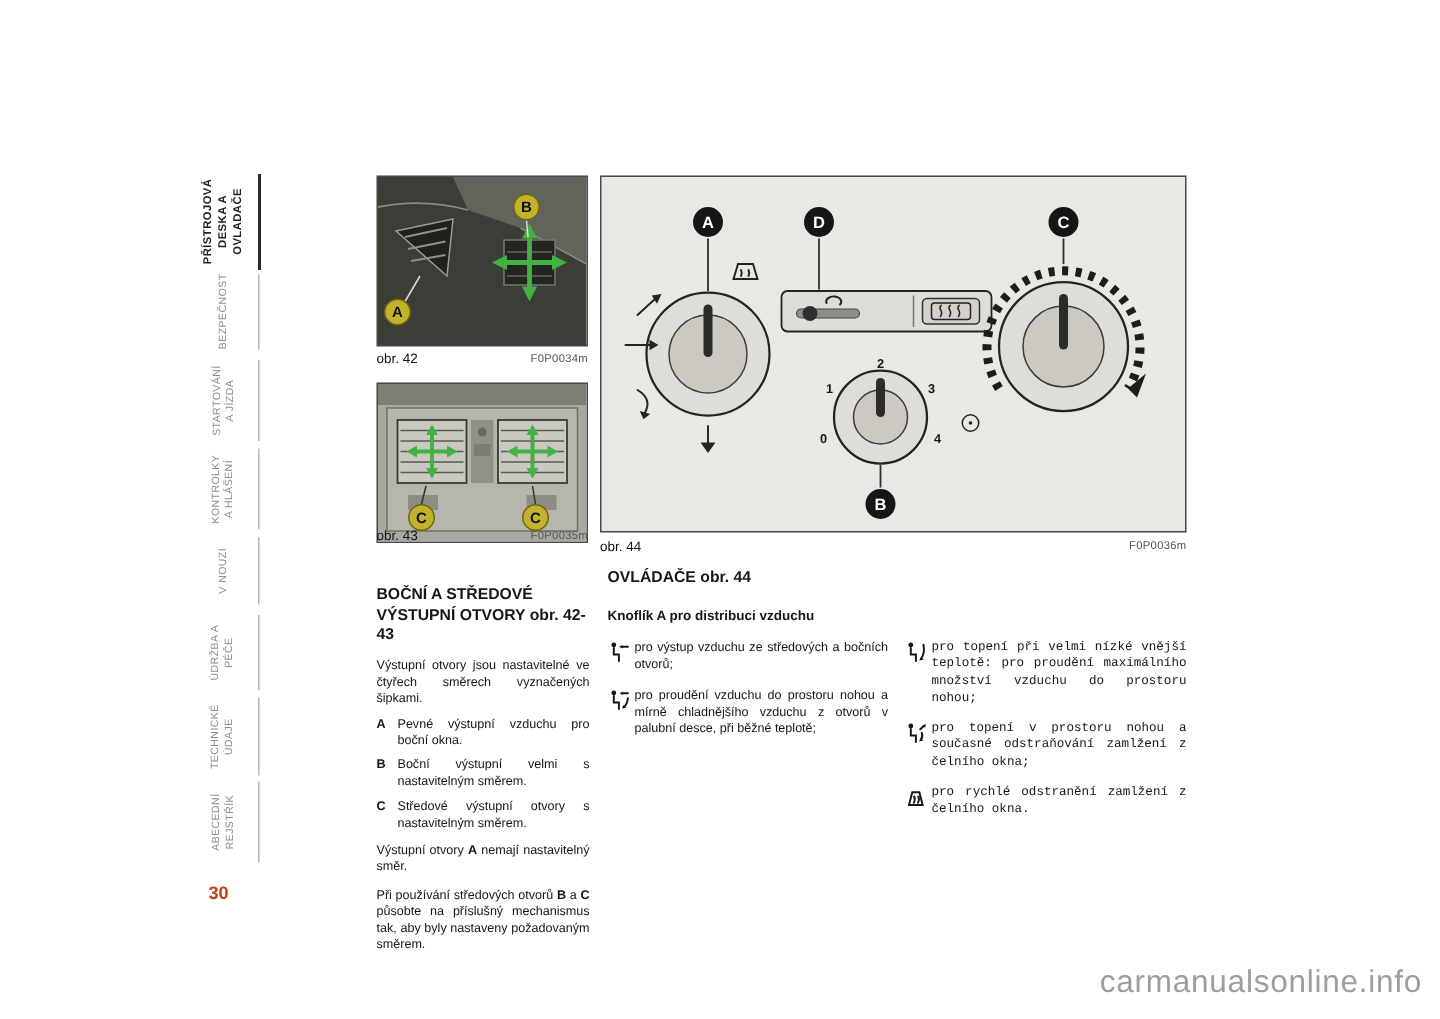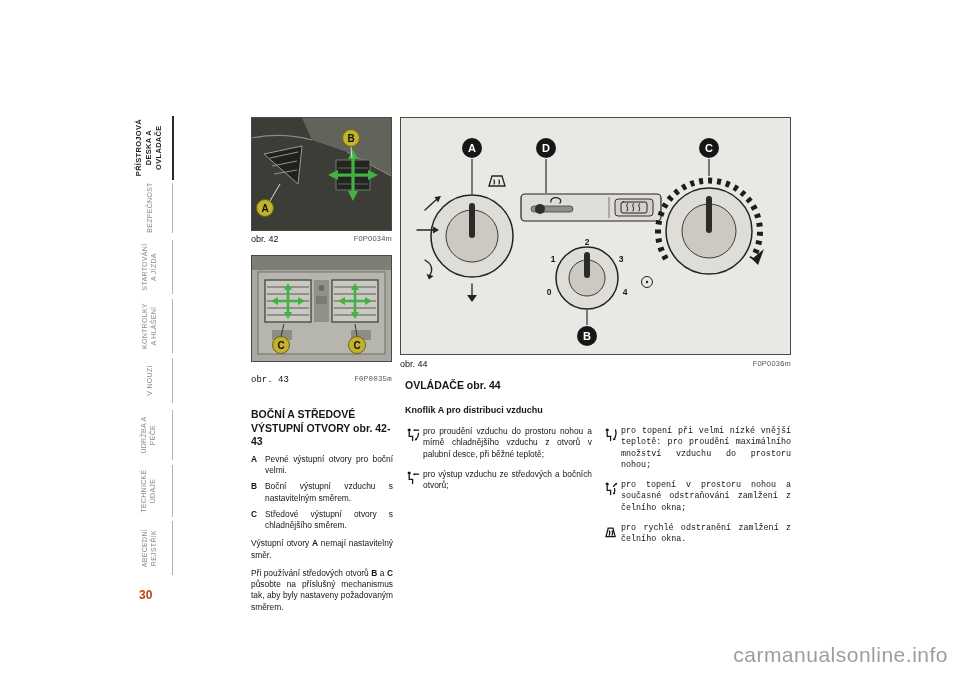--- a/index.html
+++ b/index.html
@@ -206,21 +206,21 @@
       <g>
         <circle cx="29" cy="89" r="8.5" class="co-yellow"></circle>
         <text x="29" y="92.5" class="co-ytext">C</text>
       </g>
       <g>
         <circle cx="105" cy="89" r="8.5" class="co-yellow"></circle>
         <text x="105" y="92.5" class="co-ytext">C</text>
       </g>
     </svg>
   </div>
-  <div class="fig-cap" style="left:251px;top:375px;width:141px;font-family:Liberation Mono, monospace;">
+  <div class="fig-cap" style="left:251px;top:352px;width:141px;">
     <span class="cap-label">obr. 43</span>
     <span class="cap-code">F0P0035m</span>
   </div>
 
   <div class="fig" style="left:400px;top:117px;width:391px;height:238px;">
     <svg width="389" height="236" viewBox="0 0 389 236">
 
       <line x1="71" y1="41" x2="71" y2="76" class="ld"></line>
       <line x1="145" y1="41" x2="145" y2="75" class="ld"></line>
       <line x1="308" y1="41" x2="308" y2="58" class="ld"></line>
@@ -297,76 +297,77 @@
         <circle cx="186" cy="218" r="10" class="co-dark"></circle>
         <text x="186" y="222" class="co-text">B</text>
       </g>
     </svg>
   </div>
   <div class="fig-cap" style="left:400px;top:359px;width:391px;">
     <span class="cap-label">obr. 44</span>
     <span class="cap-code">F0P0036m</span>
   </div>
 
-  <div class="col" style="left:251px;top:408px;width:142px;">
+  <div class="col" style="left:251px;top:390px;width:142px;">
     <h3 class="h-sec">
       <span>BOČNÍ A STŘEDOVÉ VÝSTUPNÍ OTVORY</span>
       <span>obr. 42-43</span>
     </h3>
+    <p>Výstupní otvory jsou nastavitelné ve čtyřech směrech vyznačených šipkami.</p>
     <div class="kv">
       <span class="k">A</span>
-      <span>Pevné výstupní otvory pro boční velmi.</span>
+      <span>Pevné výstupní vzduchu pro boční okna.</span>
     </div>
     <div class="kv">
       <span class="k">B</span>
-      <span>Boční výstupní vzduchu s nastavitelným směrem.</span>
+      <span>Boční výstupní velmi s nastavitelným směrem.</span>
     </div>
     <div class="kv">
       <span class="k">C</span>
-      <span>Středové výstupní otvory s chladnějšího směrem.</span>
+      <span>Středové výstupní otvory s nastavitelným směrem.</span>
     </div>
     <p>
       <span>Výstupní otvory </span><b>A</b><span> nemají nastavitelný směr.</span>
     </p>
     <p>
       <span>Při používání středových otvorů </span><b>B</b><span> a </span><b>C</b><span> působte na příslušný mechanismus tak, aby byly nastaveny požadovaným směrem.</span>
     </p>
   </div>
 
   <h3 class="h-sec" style="position:absolute;left:405px;top:379px;">
     <span>OVLÁDAČE</span>
     <span>obr. 44</span>
   </h3>
   <div class="sub-h" style="position:absolute;left:405px;top:405px;">Knoflík A pro distribuci vzduchu</div>
 
   <div class="col" style="left:405px;top:426px;width:187px;">
+    <div class="bullet">
+      <span class="bicon">
+        <svg width="15" height="16" viewBox="0 0 15 16">
+          <circle cx="4.2" cy="3" r="1.6" class="icon-f"></circle>
+          <path d="M4.2,5 L4.2,9.3 L7.6,9.3 L7.6,13.6" class="icon-g"></path>
+          <path d="M13.6,4.2 L9.8,4.2" class="icon-g"></path>
+          <polygon points="7.6,4.2 10,3 10,5.4" class="icon-f"></polygon>
+        </svg>
+      </span>
+      <span class="btxt">pro výstup vzduchu ze středových a bočních otvorů;</span>
+    </div>
     <div class="bullet">
       <span class="bicon">
         <svg width="15" height="16" viewBox="0 0 15 16">
           <circle cx="4.2" cy="3" r="1.6" class="icon-f"></circle>
           <path d="M4.2,5 L4.2,9.3 L7.6,9.3 L7.6,13.6" class="icon-g"></path>
           <path d="M13.6,3.2 L10,3.2" class="icon-g"></path>
           <polygon points="8,3.2 10.2,2.1 10.2,4.3" class="icon-f"></polygon>
           <path d="M13.6,6.5 Q13.2,10.5 10.8,12.4" class="icon-g"></path>
           <polygon points="9.6,13.4 12.4,12.9 10.9,10.9" class="icon-f"></polygon>
         </svg>
       </span>
       <span class="btxt">pro proudění vzduchu do prostoru nohou a mírně chladnějšího vzduchu z otvorů v palubní desce, při běžné teplotě;</span>
     </div>
-    <div class="bullet">
-      <span class="bicon">
-        <svg width="15" height="16" viewBox="0 0 15 16">
-          <circle cx="4.2" cy="3" r="1.6" class="icon-f"></circle>
-          <path d="M4.2,5 L4.2,9.3 L7.6,9.3 L7.6,13.6" class="icon-g"></path>
-          <path d="M13.6,4.2 L9.8,4.2" class="icon-g"></path>
-          <polygon points="7.6,4.2 10,3 10,5.4" class="icon-f"></polygon>
-        </svg>
-      </span>
-      <span class="btxt">pro výstup vzduchu ze středových a bočních otvorů;</span>
-    </div>
   </div>
 
   <div class="col" style="left:603px;top:426px;width:188px;font-family:Liberation Mono, monospace;">
     <div class="bullet">
       <span class="bicon">
         <svg width="15" height="16" viewBox="0 0 15 16">
           <circle cx="4.2" cy="3" r="1.6" class="icon-f"></circle>
           <path d="M4.2,5 L4.2,9.3 L7.6,9.3 L7.6,13.6" class="icon-g"></path>
           <path d="M12.6,2.8 Q13.8,8.5 11,12.2" class="icon-g"></path>
           <polygon points="9.8,13.3 12.7,12.8 11.2,10.7" class="icon-f"></polygon>

